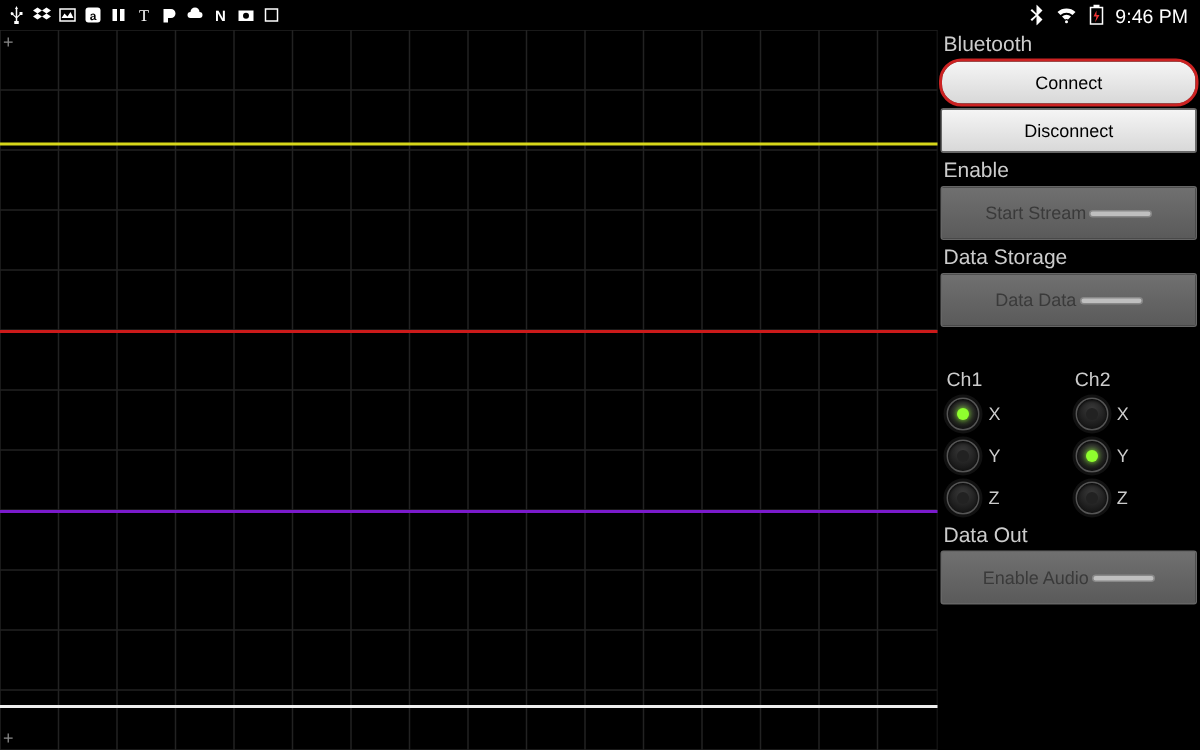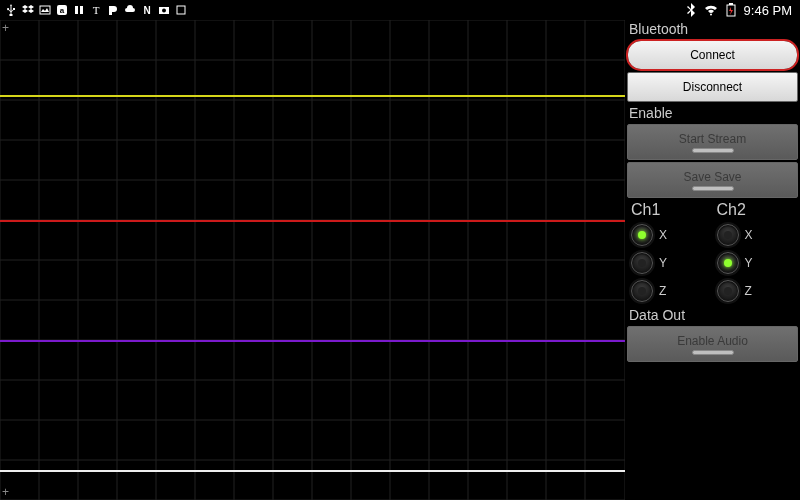--- a/index.html
+++ b/index.html
@@ -23,25 +23,25 @@
   .trace { position: absolute; left: 0; right: 0; height: 2px; }
   .trace.yellow { background: #d6d61a; }
   .trace.red    { background: #cc1a1a; }
   .trace.purple { background: #7a1acc; }
   .trace.white  { background: #eee; }
   
   .panel { width: 175px; background: #000; display: flex; flex-direction: column; gap: 2px; padding-top:0; }
   .panel-label { font-size: 14px; color: #ccc; padding: 1px 4px; }
   .btn { height: 30px; background: linear-gradient(#f5f5f5,#d8d8d8); border:1px solid #666; border-radius:2px; color:#000; font-size:12px; display:flex; align-items:center; justify-content:center; cursor:pointer; margin: 0 2px; }
   .btn.highlighted { outline: 2px solid #cc2222; outline-offset: -1px; border-radius: 14px; }
-  .btn.disabled { background: linear-gradient(#707070,#5a5a5a); color:#3a3a3a; cursor:default; flex-direction: column; gap:2px; height:36px; }
+  .btn.disabled { background: linear-gradient(#707070,#5a5a5a); color:#3a3a3a; cursor:default; gap:2px; height:36px; }
   .btn.disabled .bar { width: 42px; height: 5px; background: #bfbfbf; border-radius:3px; border:1px solid #888; }
   .ch-row { display: flex; padding: 0 6px; gap: 8px; }
   .ch-col { flex: 1; display: flex; flex-direction: column; gap: 2px; }
-  .ch-header { font-size: 16px; color:#ccc; padding: 1px 0; }
+  .ch-header { font-size: 13px; color:#ccc; padding: 1px 0; margin-top: 24px; }
   .radio { display:flex; align-items:center; gap:6px; font-size:12px; color:#ccc; cursor:pointer; height:26px; }
   .radio-circle { width:22px; height:22px; border-radius:50%; border:1px solid #555; background: radial-gradient(circle at 50% 35%, #3a3a3a, #0a0a0a); display:flex; align-items:center; justify-content:center; box-shadow: inset 0 1px 2px rgba(0,0,0,0.8), 0 0 0 2px #111; }
   .radio-dot { width:8px; height:8px; border-radius:50%; background:#222; }
   .radio.selected .radio-dot { background: #8fff2e; box-shadow: 0 0 4px #8fff2e; }
 </style>
 </head>
 <body>
 
 <div class="root">
 
@@ -181,22 +181,23 @@
       <div class="btn">
           <span>Disconnect</span>
         </div>
 
       <div class="panel-label">Enable</div>
       <div class="btn disabled">
         <span>Start Stream</span>
         <span class="bar"></span>
       </div>
 
+      <div class="panel-label">Data Storage</div>
       <div class="btn disabled">
-        <span>Save Save</span>
+        <span>Data Data</span>
         <span class="bar"></span>
       </div>
 
       <div class="ch-row">
         <div class="ch-col">
           <div class="ch-header">Ch1</div>
           <div class="radio selected">
               <span class="radio-circle">
                 <span class="radio-dot"></span>
               </span>

